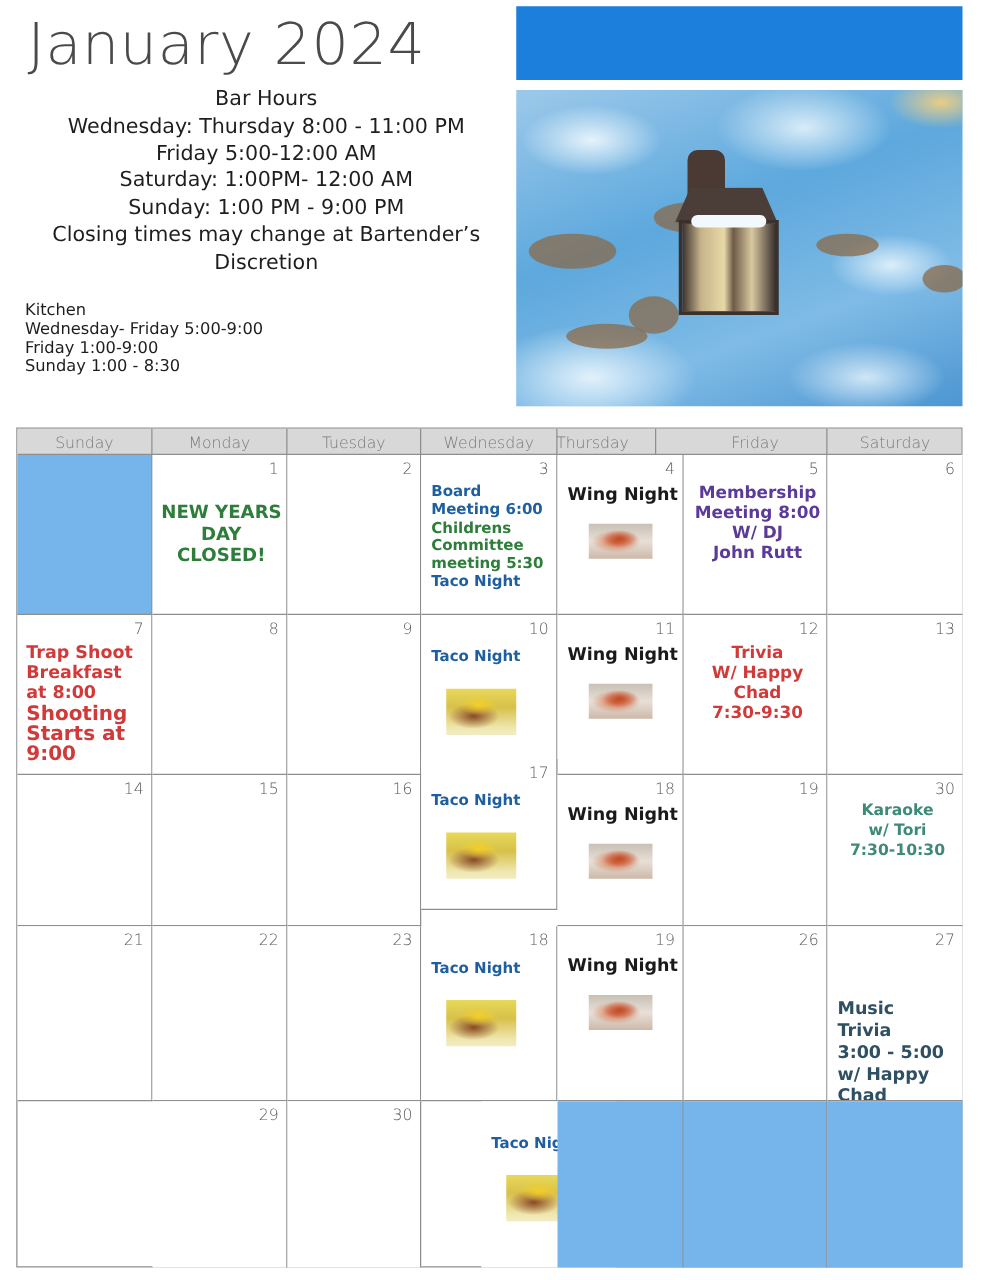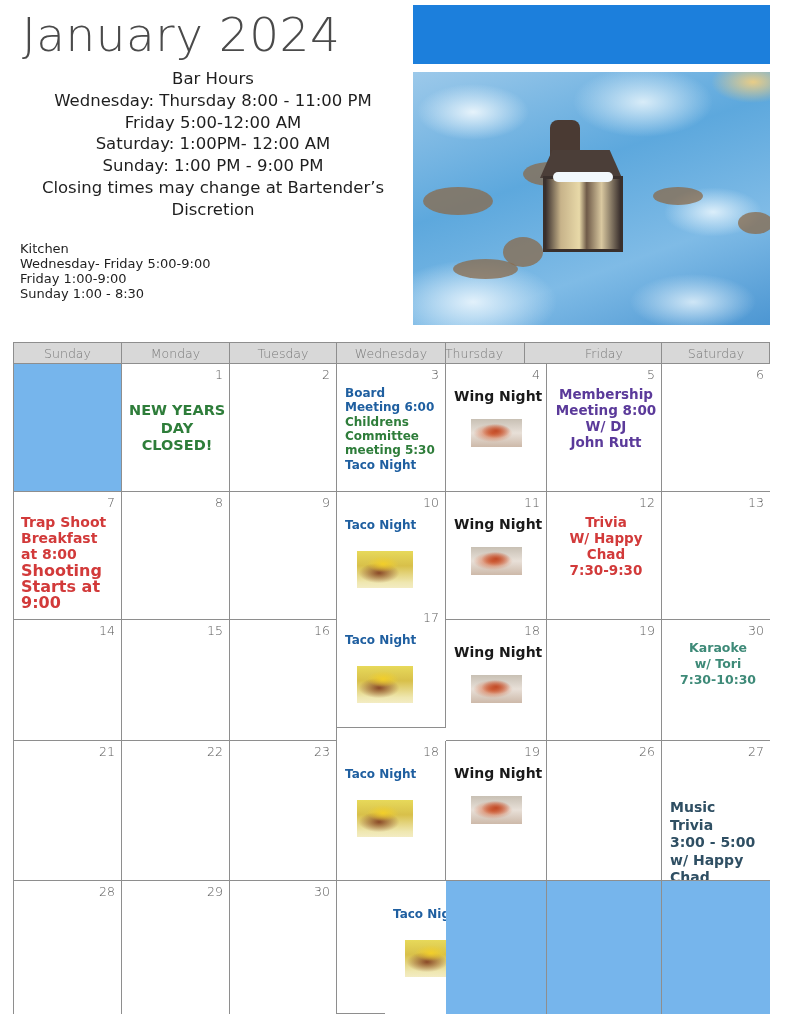--- a/index.html
+++ b/index.html
@@ -334,23 +334,20 @@
       <div class="event-wrap" style="position: absolute; left: 0px; right: 0px; top: 22px; text-align: left; padding-left: 8px; padding-right: 4px; margin-top: 36px;">
         <div class="event" style="position: relative; color: rgb(47, 79, 99); font-size: 14px; line-height: 17.5px; margin-bottom: 2px;">
           <span class="evt-line">Music</span>
           <span class="evt-line">Trivia</span>
           <span class="evt-line">3:00 - 5:00</span>
           <span class="evt-line">w/ Happy</span>
           <span class="evt-line">Chad</span>
         </div>
       </div>
     </div>
-    <div class="cal-cell last-row" style="left: 0px; top: 538px; width: 108px; height: 133px;">
-      <span class="day-num">28</span>
-    </div>
     <div class="cal-cell last-row" style="left: 108px; top: 538px; width: 108px; height: 133px;">
       <span class="day-num">29</span>
     </div>
     <div class="cal-cell last-row" style="left: 216px; top: 538px; width: 107px; height: 133px;">
       <span class="day-num">30</span>
     </div>
     <div class="cal-cell last-row" style="left: 323px; top: 538px; width: 109px; height: 133px; margin-left: 48px;">
       <span class="day-num">31</span>
       <div class="taco-img" style="position: absolute; left: 20px; top: 59px;"></div>
       <div class="event-wrap" style="position: absolute; left: 0px; right: 0px; top: 26px; text-align: left; padding-left: 8px; padding-right: 4px;">

